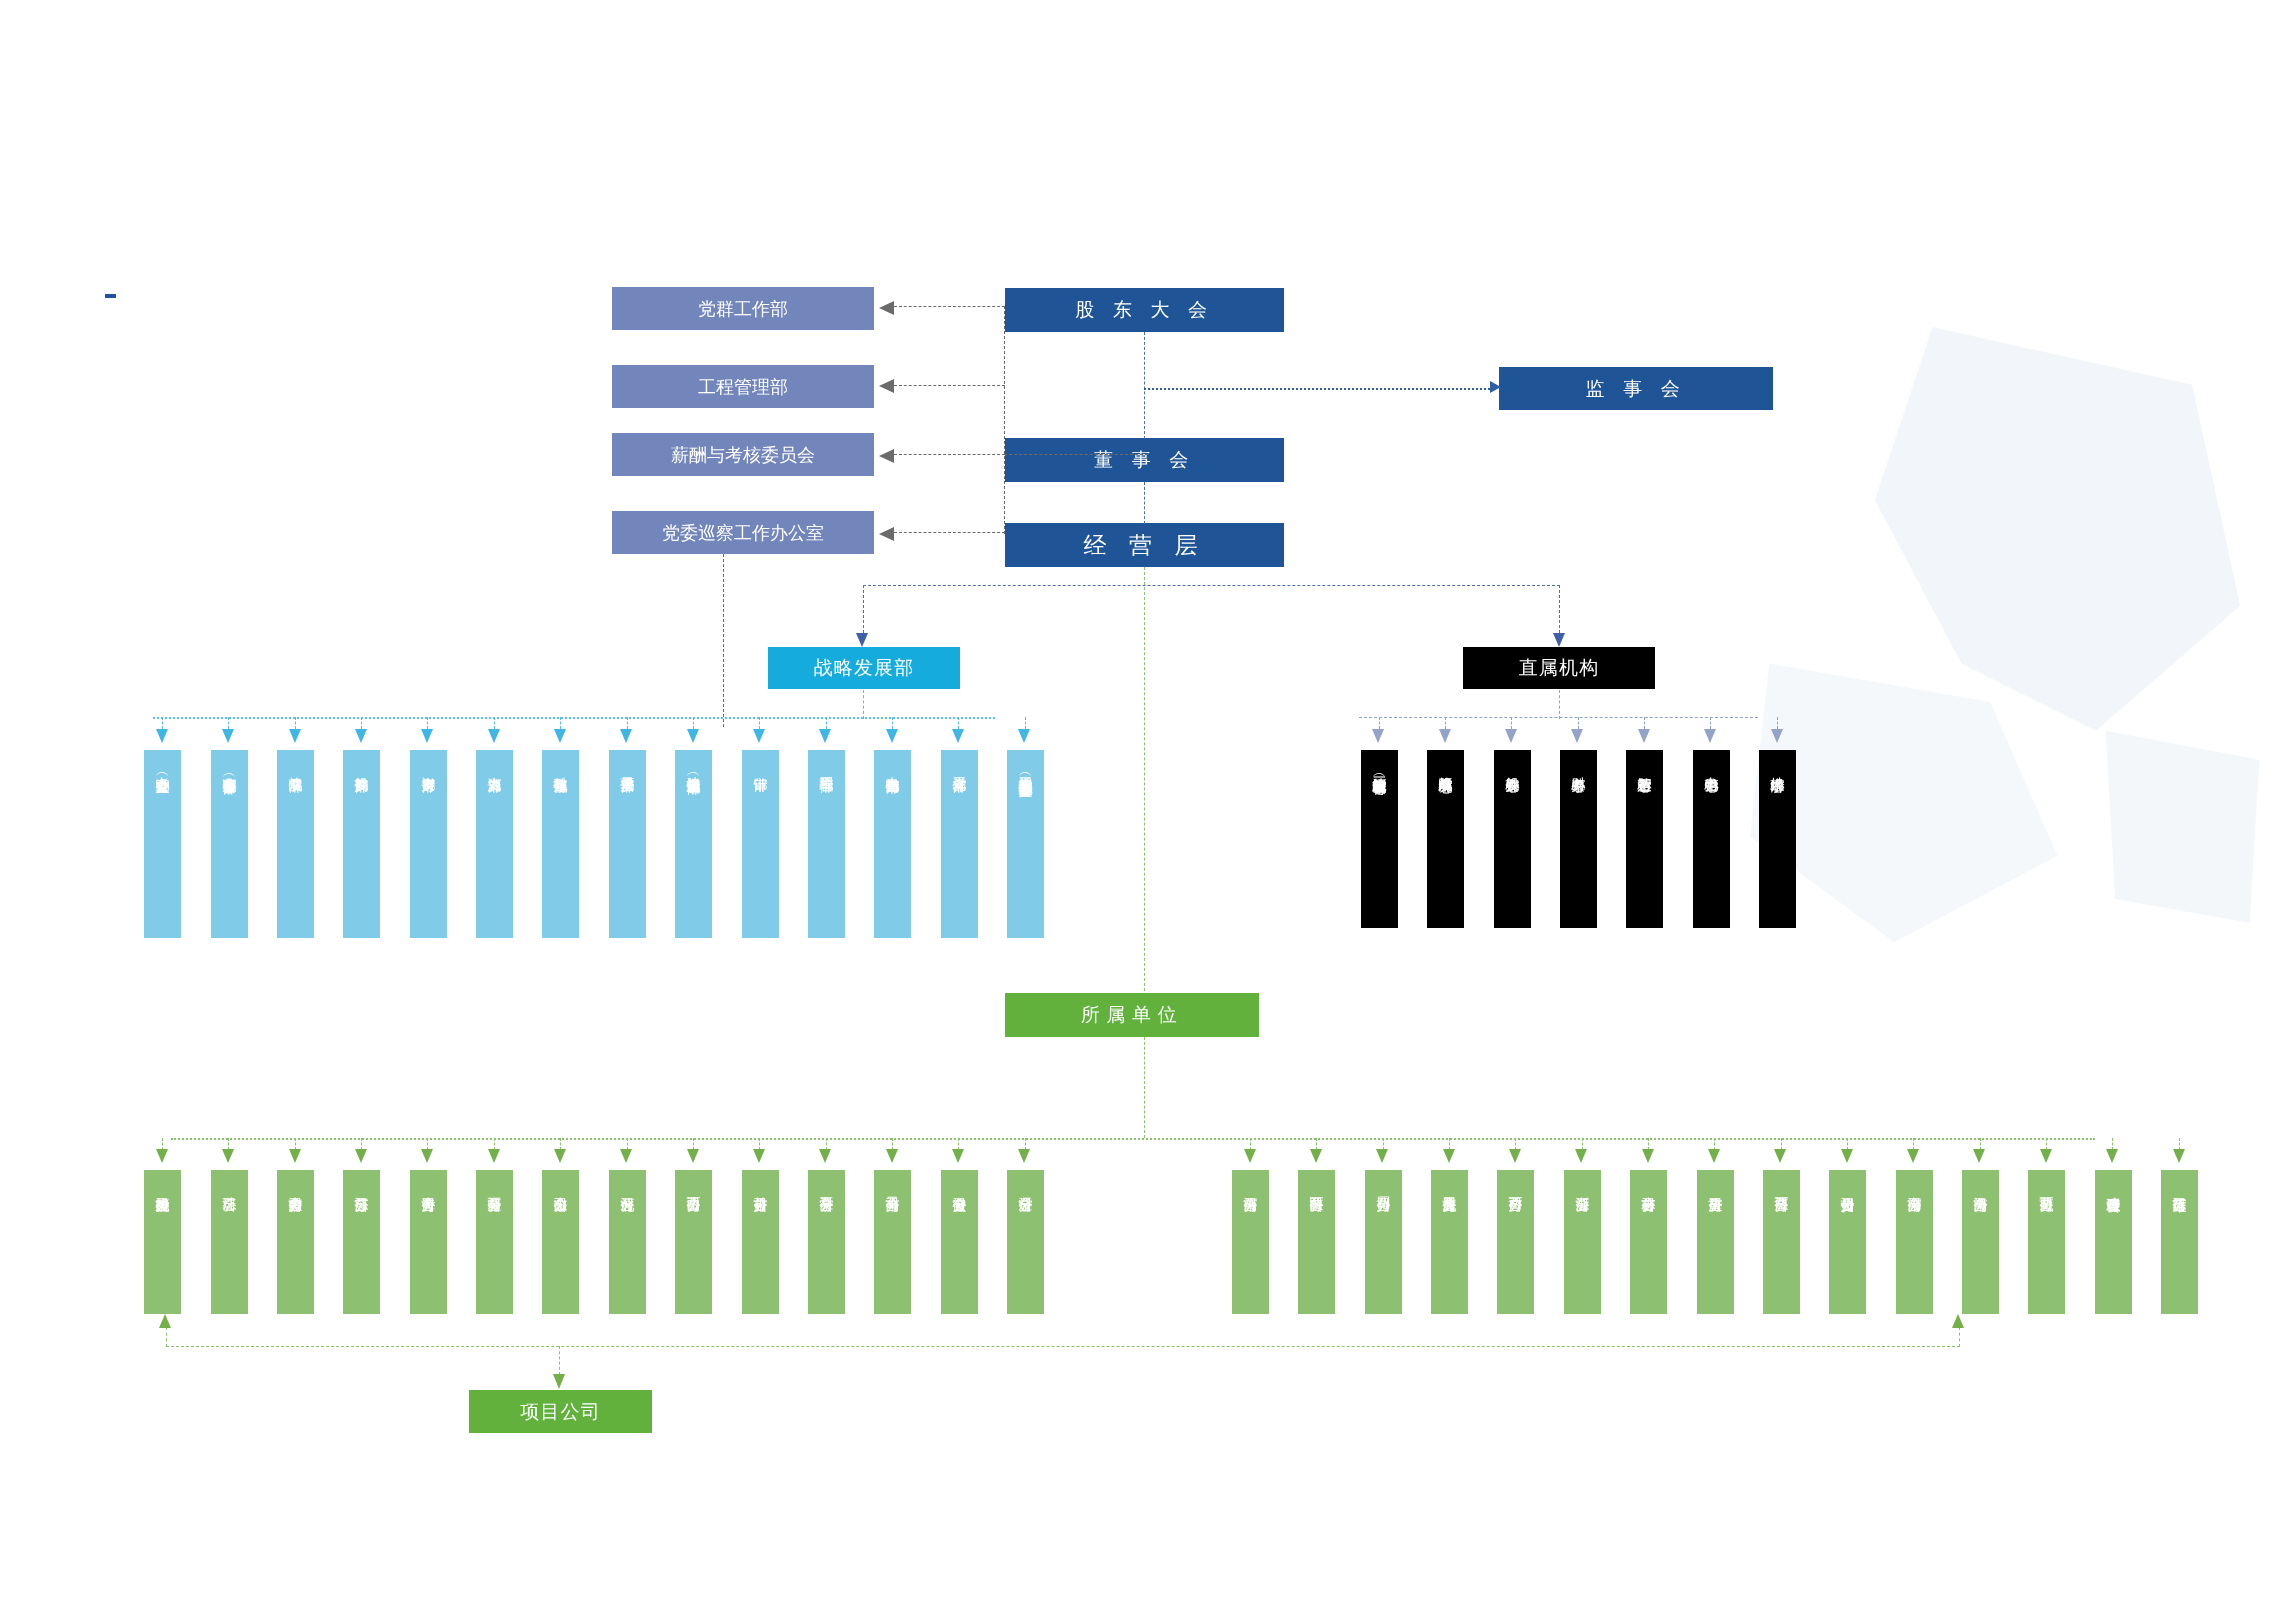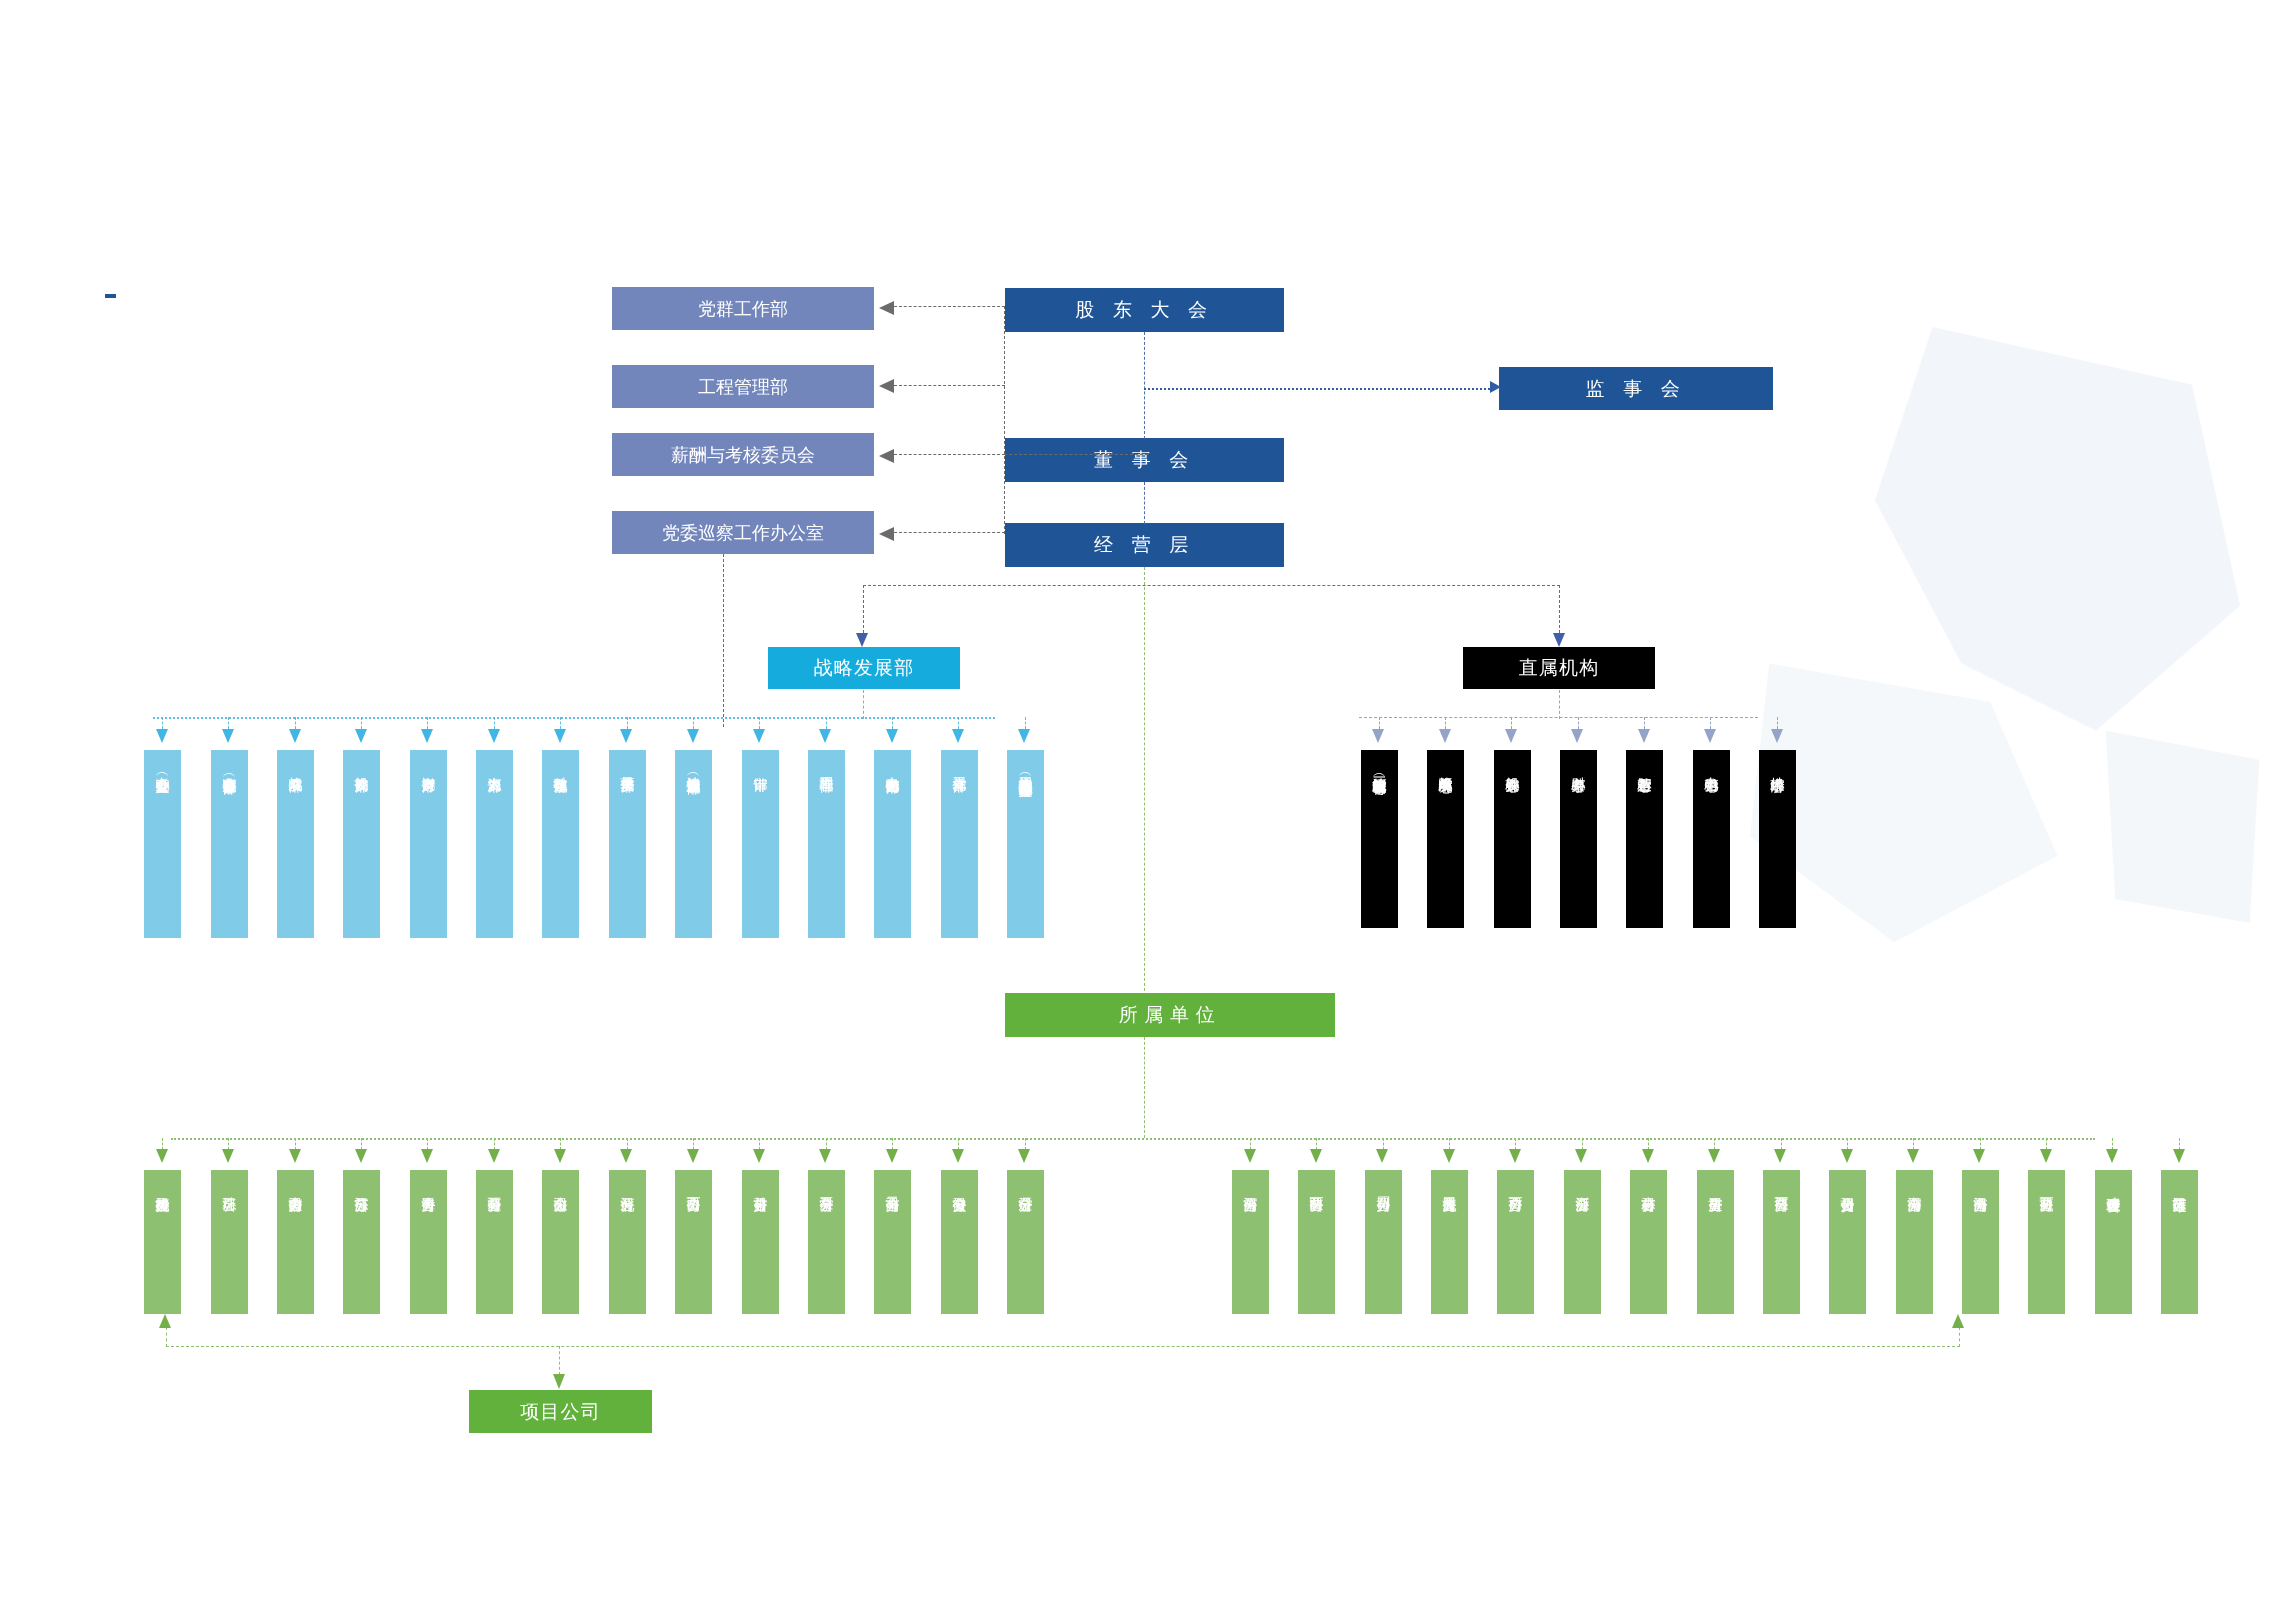--- a/index.html
+++ b/index.html
@@ -64,21 +64,21 @@
   <div class="mark navy" style="left:105px;top:294px;width:10.6px;height:3.8px;"></div>
 
   <div class="box h-box navy" style="left:1005px;top:288px;width:279px;height:44px;font-size:19px;">
     <span>股 东 大 会</span>
   </div>
 
   <div class="box h-box navy" style="left:1005px;top:438px;width:279px;height:44px;font-size:19px;">
     <span>董 事 会</span>
   </div>
 
-  <div class="box h-box navy" style="left:1005px;top:523px;width:279px;height:44px;font-size:19px;">
+  <div class="box h-box navy" style="left:1005px;top:523px;width:279px;height:44px;font-size:23px;">
     <span>经 营 层</span>
   </div>
 
   <div class="box h-box navy" style="left:1499px;top:367px;width:274px;height:43px;font-size:19px;">
     <span>监 事 会</span>
   </div>
 
   <div class="ln v-dash-navy" style="left:1144px;top:332px;height:107px;"></div>
   <div class="ln v-dash-navy" style="left:1144px;top:482px;height:42px;"></div>
 
@@ -125,21 +125,21 @@
   <div class="ln v-dash-green" style="left:1144px;top:567px;height:444px;"></div>
 
   <div class="box cyan" style="left:768px;top:647px;width:192px;height:42px;font-size:19px;letter-spacing:.06em;">
     <span>战略发展部</span>
   </div>
 
   <div class="box steel" style="left:1463px;top:647px;width:192px;height:42px;font-size:19px;letter-spacing:.06em;">
     <span>直属机构</span>
   </div>
 
-  <div class="box h-box green" style="left:1005px;top:993px;width:330px;height:44px;font-size:19px;">
+  <div class="box h-box green" style="left:1005px;top:993px;width:254px;height:44px;font-size:19px;">
     <span>所属单位</span>
   </div>
 
   <div class="box green" style="left:469px;top:1390px;width:183px;height:43px;font-size:19px;letter-spacing:.06em;">
     <span>项目公司</span>
   </div>
 
   <div class="ln v-dash-blue" style="left:863px;top:690px;height:29px;"></div>
 
   <div class="ln h-dot-blue" style="left:153px;top:717px;width:842px;"></div>

